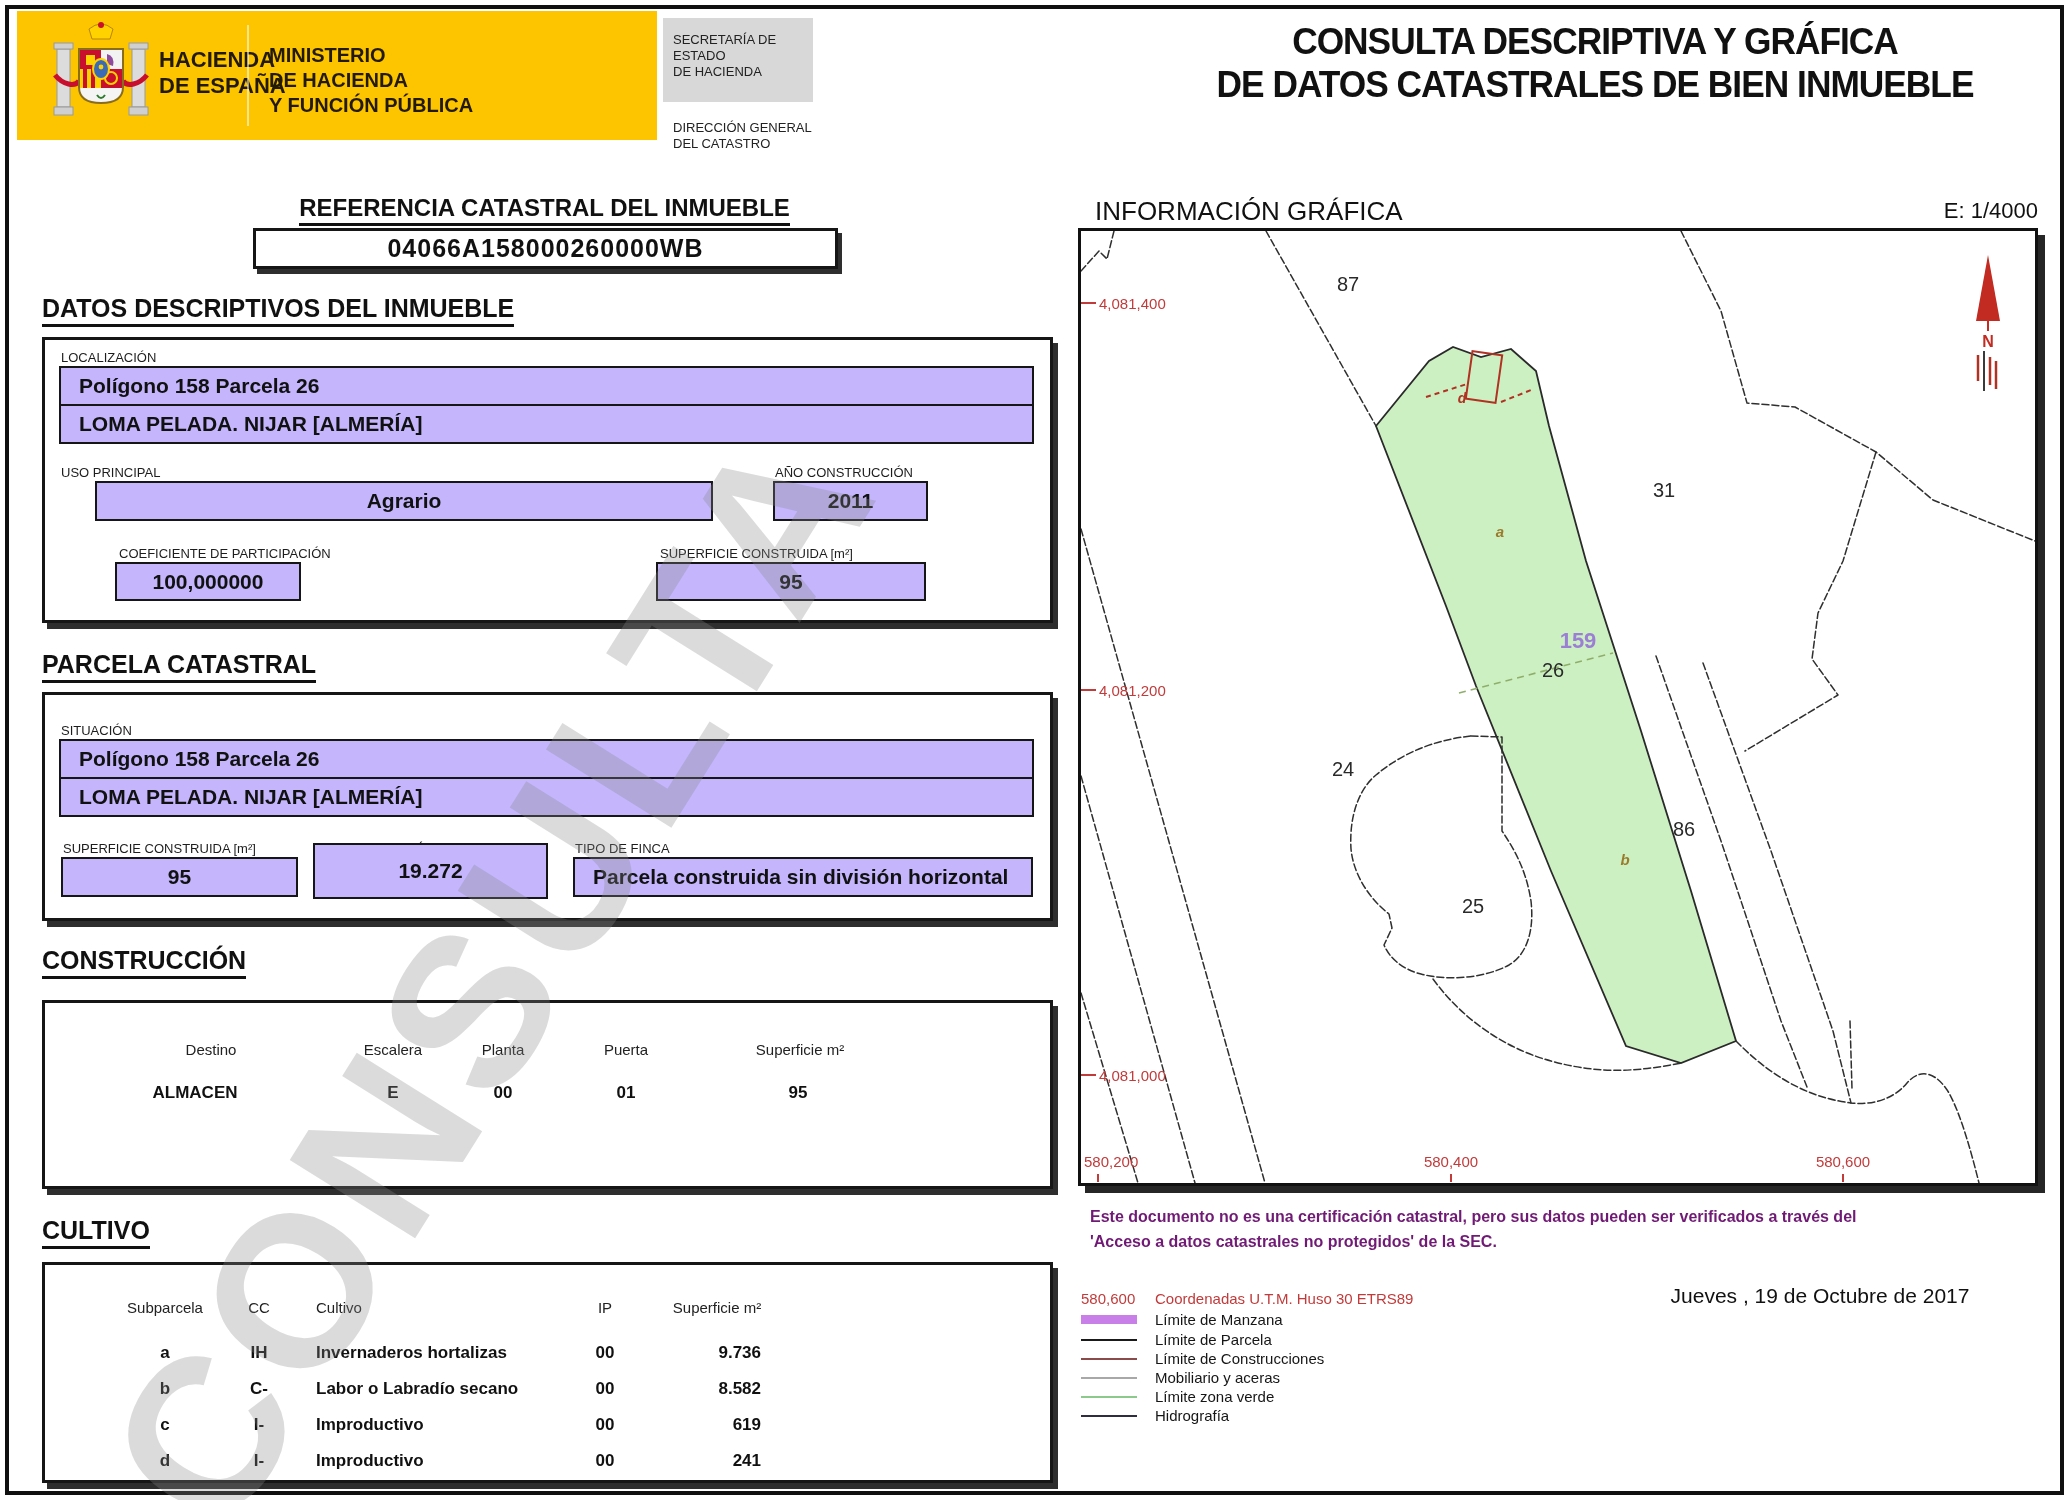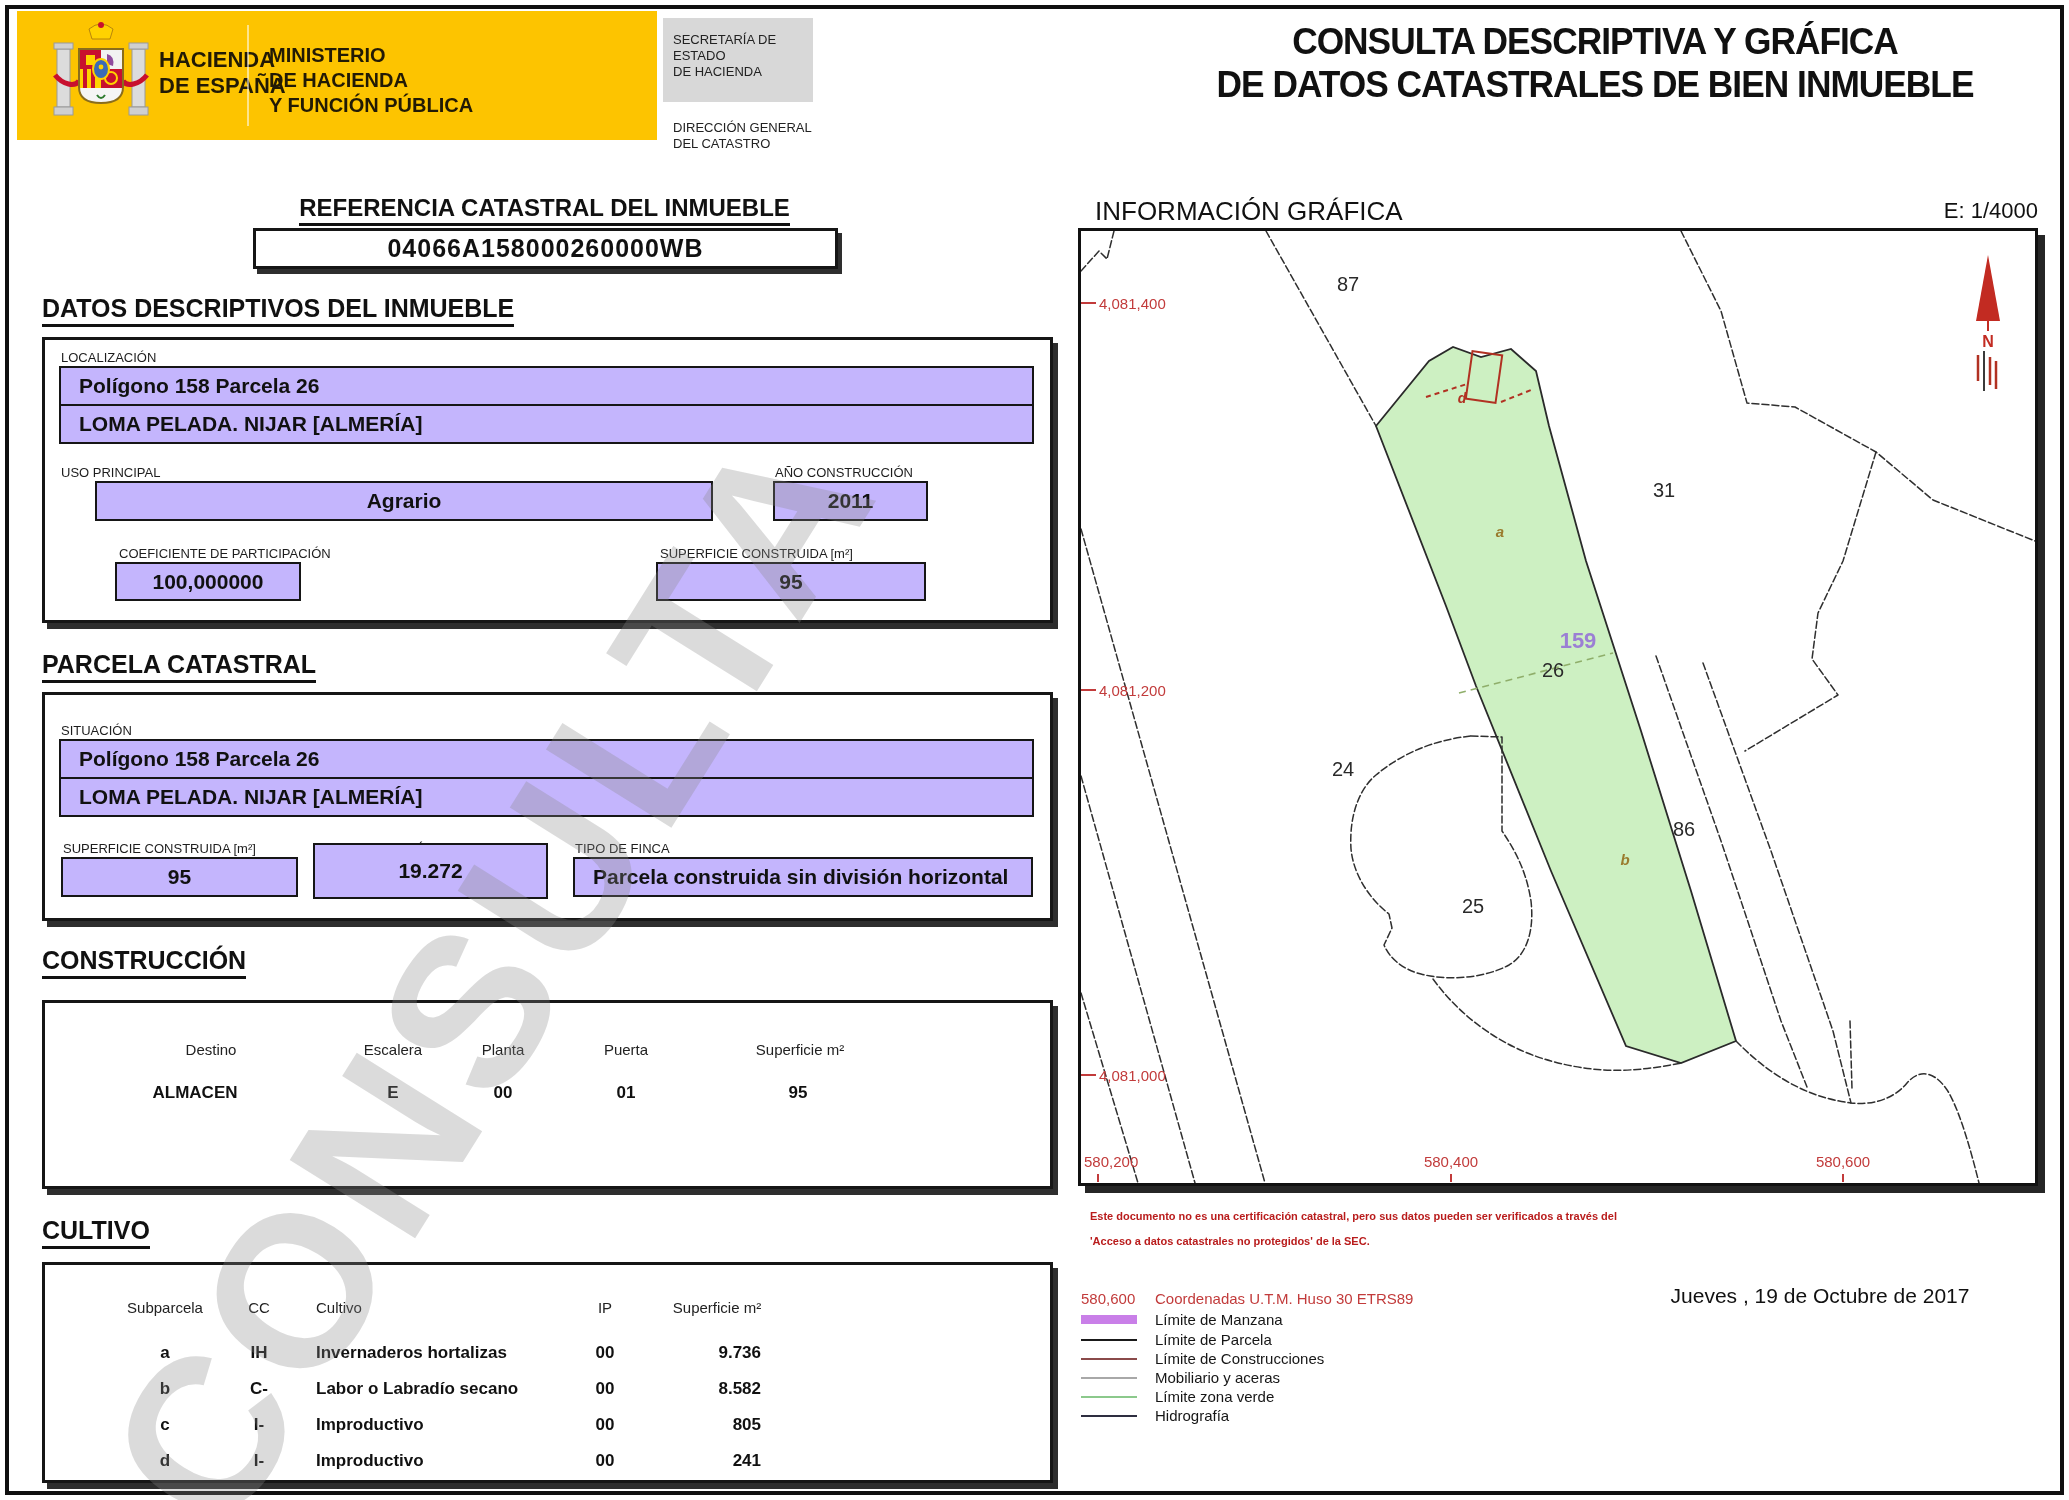--- a/index.html
+++ b/index.html
@@ -41,21 +41,21 @@
   .tbl-c.right{transform:translateX(-100%);}
 
   
   .map-heading{position:absolute;left:1095px;top:196px;font-size:26px;color:#111;}
   .map-scale{position:absolute;left:1890px;top:198px;width:148px;text-align:right;font-size:22px;color:#111;}
   .map-box{position:absolute;left:1078px;top:228px;width:954px;height:952px;border:3px solid #111;background:#fff;box-shadow:7px 7px 0 #262626;}
   .map-box svg{display:block;}
   .map-box svg text{font-family:"Liberation Sans",sans-serif;}
 
   
-  .disclaimer{position:absolute;left:1090px;top:1204px;width:950px;font-size:11px;font-weight:bold;line-height:25px;color:#b91c1c;}
+  .disclaimer{position:absolute;left:1090px;top:1204px;width:950px;font-size:16px;font-weight:bold;line-height:25px;color:#701a75;}
   .legend-coord-sample{position:absolute;left:1081px;top:1290px;font-size:15px;color:#c23b3b;}
   .legend-coord-label{position:absolute;left:1155px;top:1290px;font-size:15px;color:#c23b3b;}
   .legend-row{position:absolute;left:1081px;width:560px;height:18px;}
   .legend-swatch{position:absolute;left:0;top:8px;width:56px;height:2px;background:#111;}
   .legend-swatch.thick{top:4px;height:9px;}
   .legend-label{position:absolute;left:74px;top:0;font-size:15px;color:#161616;}
   .doc-date{position:absolute;left:1605px;top:1284px;width:430px;text-align:center;font-size:21px;color:#111;}
 
   
   .watermark{position:absolute;left:58px;top:1436px;transform:rotate(-58deg);transform-origin:0 0;
@@ -187,21 +187,21 @@
     <span class="tbl-c" style="left:214px;top:114px;">C-</span>
     <span class="tbl-c left" style="left:271px;top:114px;">Labor o Labradío secano</span>
     <span class="tbl-c" style="left:560px;top:114px;">00</span>
     <span class="tbl-c right" style="left:716px;top:114px;">8.582</span>
   </div>
   <div>
     <span class="tbl-c" style="left:120px;top:150px;">c</span>
     <span class="tbl-c" style="left:214px;top:150px;">I-</span>
     <span class="tbl-c left" style="left:271px;top:150px;">Improductivo</span>
     <span class="tbl-c" style="left:560px;top:150px;">00</span>
-    <span class="tbl-c right" style="left:716px;top:150px;">805</span>
+    <span class="tbl-c right" style="left:716px;top:150px;">619</span>
   </div>
   <div>
     <span class="tbl-c" style="left:120px;top:186px;">d</span>
     <span class="tbl-c" style="left:214px;top:186px;">I-</span>
     <span class="tbl-c left" style="left:271px;top:186px;">Improductivo</span>
     <span class="tbl-c" style="left:560px;top:186px;">00</span>
     <span class="tbl-c right" style="left:716px;top:186px;">241</span>
   </div>
 </div>
 

